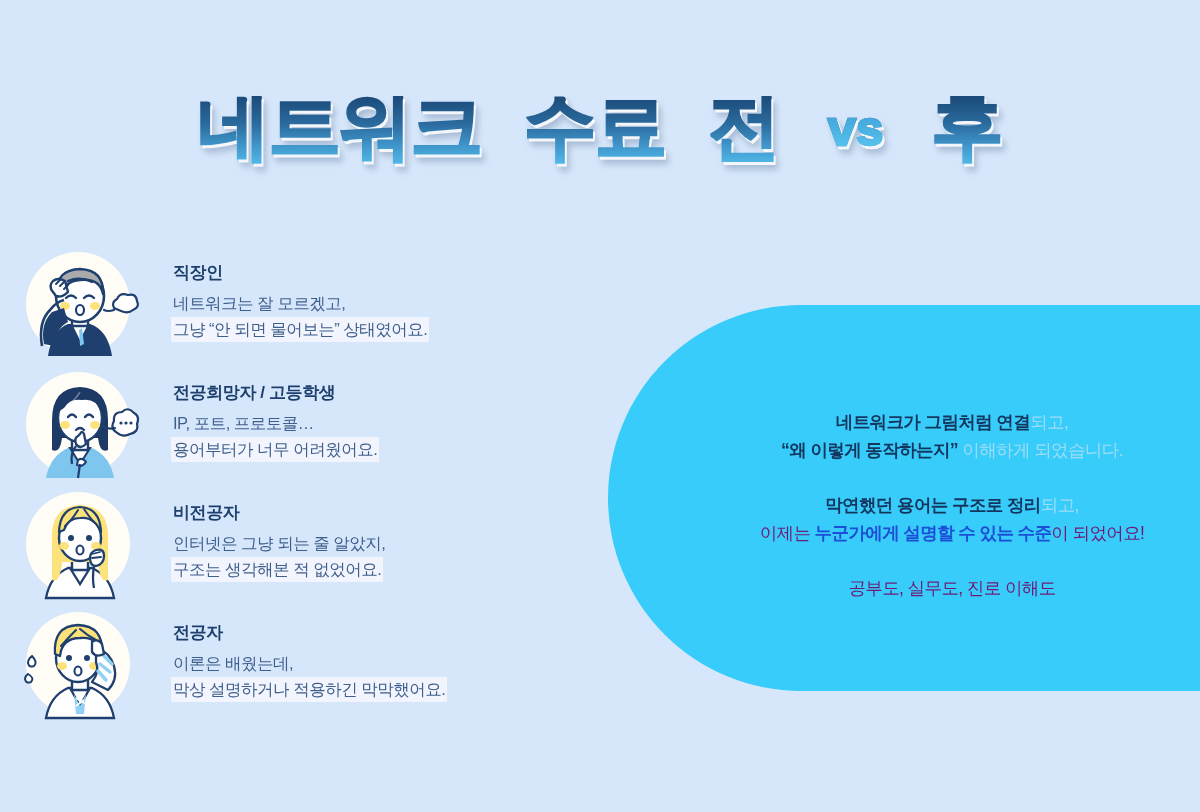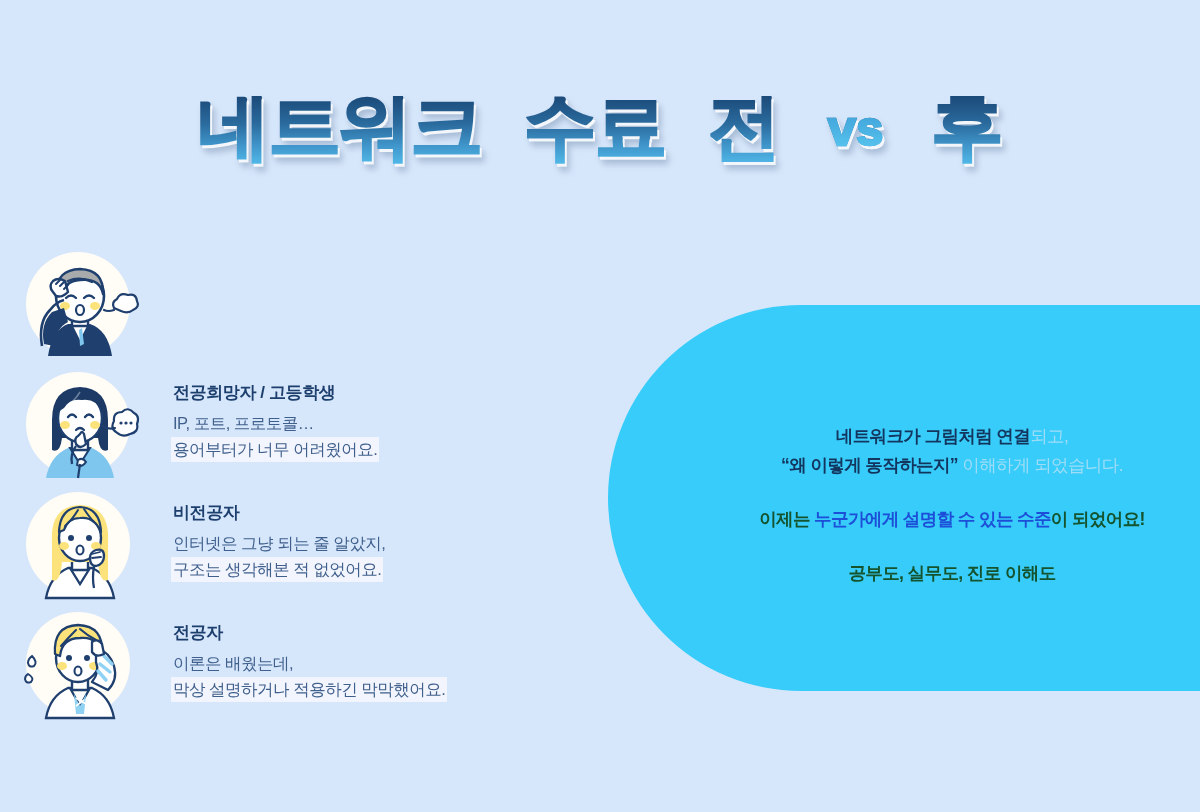--- a/index.html
+++ b/index.html
@@ -121,21 +121,21 @@
   }
   .panel-block:last-child { margin-bottom: 8px; }
   .panel-line {
     font-size: 17.5px;
     line-height: 1.62;
     letter-spacing: -0.6px;
   }
   .t-navy  { color: #13365f; font-weight: 700; }
   .t-soft  { color: #9fdcf6; font-weight: 500; }
   .t-white { color: #1d4ed8; font-weight: 700; }
-  .t-softb { color: #14532d; font-weight: 700; }
+  .t-softb { color: #701a75; font-weight: 400; }
 </style>
 </head>
 <body>
 
 <div class="title-wrap">
   <span class="title"><span>네트워크 수료 전</span> <span class="vs">vs</span> <span>후</span></span>
 </div>
 
 <div class="left-col">
 
@@ -164,20 +164,25 @@
         <ellipse cx="60" cy="62" rx="4" ry="5" fill="#fff" stroke="#1f3f6e" stroke-width="2.2"></ellipse>
 
         <path d="M22 98 Q18 74 30 62 Q36 54 44 52" fill="none" stroke="#1f3f6e" stroke-width="2.6"></path>
         <path d="M24 96 Q20 76 32 64 L44 60 L48 74 Q36 80 34 98 Z" fill="#1f3f6e"></path>
         <path d="M33 44 Q28 38 33 33 Q38 29 45 33 L48 44 Q42 50 36 48 Z" fill="#fff" stroke="#1f3f6e" stroke-width="2.4" stroke-linejoin="round"></path>
         <path d="M36 36 L40 32 M40 38 L44 34 M44 41 L48 37" stroke="#1f3f6e" stroke-width="2" stroke-linecap="round"></path>
 
         <path d="M94 60 Q91 54 97 51 Q100 44 108 47 Q116 45 117 53 Q120 59 113 62 Q108 66 101 63 Z" fill="#fff" stroke="#1f3f6e" stroke-width="2.2" stroke-linejoin="round"></path>
         <path d="M94 62 Q88 64 84 62" fill="none" stroke="#1f3f6e" stroke-width="2.2" stroke-linecap="round"></path>
       </svg>
+    </div>
+    <div class="persona-text">
+      <div class="persona-label">직장인</div>
+      <span class="persona-line">네트워크는 잘 모르겠고,</span>
+      <span class="persona-line hl">그냥 “안 되면 물어보는” 상태였어요.</span>
     </div>
   </div>
 
   <div class="persona-row">
     <div class="avatar">
       <svg width="120" height="112" viewBox="0 0 120 112">
         <circle cx="58" cy="56" r="52" fill="#fffdf6"></circle>
 
         <path d="M26 110 Q30 88 48 80 L72 80 Q90 88 94 110 Z" fill="#7fc6ef"></path>
         <path d="M50 80 L60 96 L70 80 Z" fill="#ffffff" stroke="#1f3f6e" stroke-width="2"></path>
@@ -300,20 +305,21 @@
 
 <div class="right-panel">
   <div class="panel-inner">
 
     <div class="panel-block">
       <div class="panel-line"><span class="t-navy">네트워크가 그림처럼 연결</span><span class="t-soft">되고,</span></div>
       <div class="panel-line"><span class="t-navy">“왜 이렇게 동작하는지”</span><span class="t-soft"> 이해하게 되었습니다.</span></div>
     </div>
 
     <div class="panel-block">
+      <div class="panel-line"><span class="t-navy">막연했던 용어는 구조로 정리</span><span class="t-soft">되고,</span></div>
       <div class="panel-line"><span class="t-softb">이제는 </span><span class="t-white">누군가에게 설명할 수 있는 수준</span><span class="t-softb">이 되었어요!</span></div>
     </div>
 
     <div class="panel-block">
       <div class="panel-line"><span class="t-softb">공부도, 실무도, 진로 이해도</span></div>
     </div>
 
   </div>
 </div>
 

